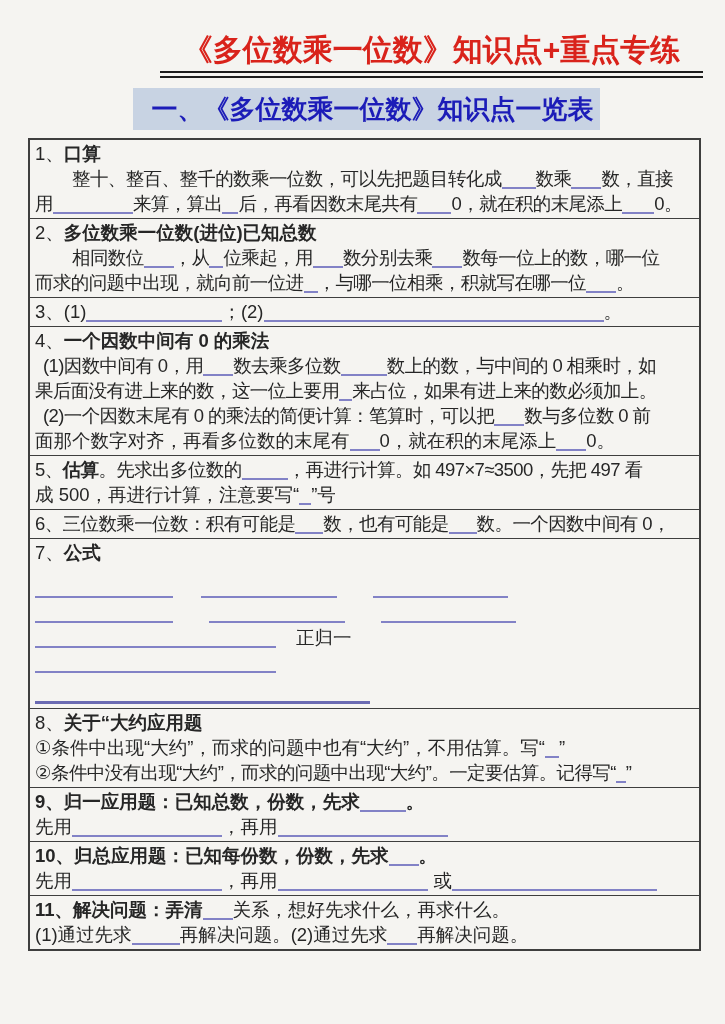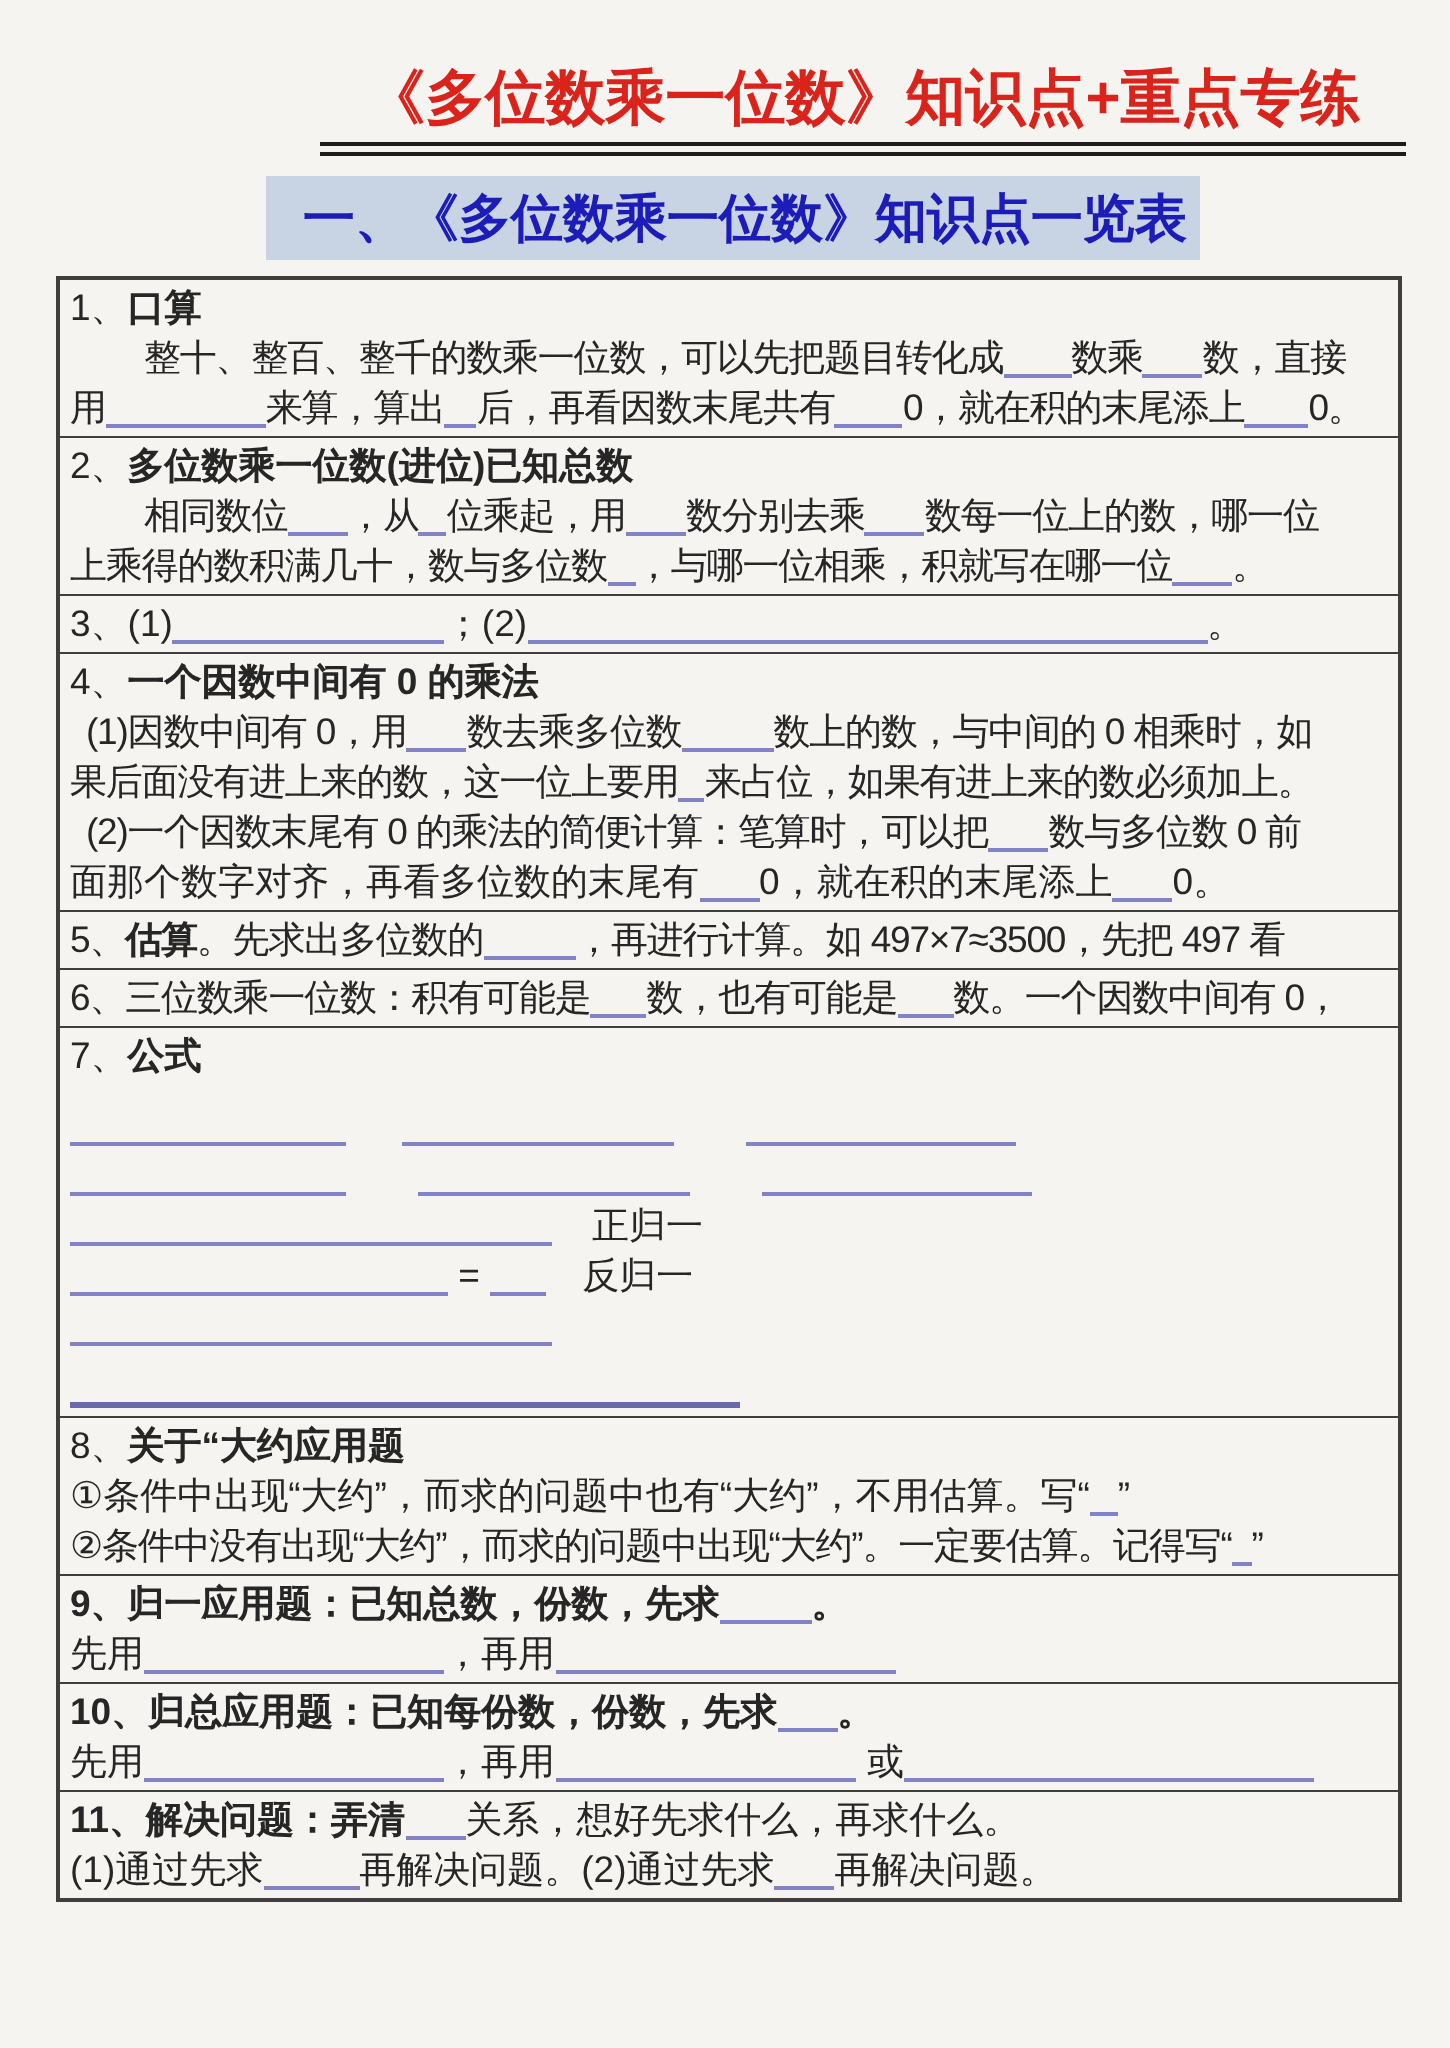--- a/index.html
+++ b/index.html
@@ -92,44 +92,44 @@
 
   <div class="ktable" id="ktable">
       <div class="t-row">
         <div class="t-line"><span class="seg">1、</span><span class="seg bold">口算</span></div>
         <div class="t-line tight"><span class="gap" style="width: 37px;"></span><span class="seg">整十、整百、整千的数乘一位数，可以先把题目转化成</span><span class="bl" style="width: 34px;"></span><span class="seg">数乘</span><span class="bl" style="width: 30px;"></span><span class="seg">数，直接</span></div>
         <div class="t-line tight"><span class="seg">用</span><span class="bl" style="width: 80px;"></span><span class="seg">来算，算出</span><span class="bl" style="width: 16px;"></span><span class="seg">后，再看因数末尾共有</span><span class="bl" style="width: 34px;"></span><span class="seg">0，就在积的末尾添上</span><span class="bl" style="width: 32px;"></span><span class="seg">0。</span></div>
       </div>
       <div class="t-row">
         <div class="t-line"><span class="seg">2、</span><span class="seg bold">多位数乘一位数(进位)已知总数</span></div>
         <div class="t-line tight"><span class="gap" style="width: 37px;"></span><span class="seg">相同数位</span><span class="bl" style="width: 30px;"></span><span class="seg">，从</span><span class="bl" style="width: 14px;"></span><span class="seg">位乘起，用</span><span class="bl" style="width: 30px;"></span><span class="seg">数分别去乘</span><span class="bl" style="width: 30px;"></span><span class="seg">数每一位上的数，哪一位</span></div>
-        <div class="t-line tight"><span class="seg">上乘得的数积满几十，数与多位数</span><span class="bl" style="width: 14px;"></span><span class="seg">，与哪一位相乘，积就写在哪一位</span><span class="bl" style="width: 30px;"></span><span class="seg">。</span></div>
+        <div class="t-line tight"><span class="seg">而求的问题中出现，就向前一位进</span><span class="bl" style="width: 14px;"></span><span class="seg">，与哪一位相乘，积就写在哪一位</span><span class="bl" style="width: 30px;"></span><span class="seg">。</span></div>
       </div>
       <div class="t-row">
         <div class="t-line"><span class="seg">3、(1)</span><span class="bl" style="width: 136px;"></span><span class="seg">；(2)</span><span class="bl" style="width: 340px;"></span><span class="seg">。</span></div>
       </div>
       <div class="t-row">
         <div class="t-line"><span class="seg">4、</span><span class="seg bold">一个因数中间有 0 的乘法</span></div>
         <div class="t-line tight"><span class="gap" style="width: 8px;"></span><span class="seg">(1)因数中间有 0，用</span><span class="bl" style="width: 30px;"></span><span class="seg">数去乘多位数</span><span class="bl" style="width: 46px;"></span><span class="seg">数上的数，与中间的 0 相乘时，如</span></div>
         <div class="t-line tight"><span class="seg">果后面没有进上来的数，这一位上要用</span><span class="bl" style="width: 13px;"></span><span class="seg">来占位，如果有进上来的数必须加上。</span></div>
         <div class="t-line tight"><span class="gap" style="width: 8px;"></span><span class="seg">(2)一个因数末尾有 0 的乘法的简便计算：笔算时，可以把</span><span class="bl" style="width: 30px;"></span><span class="seg">数与多位数 0 前</span></div>
         <div class="t-line"><span class="seg">面那个数字对齐，再看多位数的末尾有</span><span class="bl" style="width: 30px;"></span><span class="seg">0，就在积的末尾添上</span><span class="bl" style="width: 30px;"></span><span class="seg">0。</span></div>
       </div>
       <div class="t-row">
         <div class="t-line tight"><span class="seg">5、</span><span class="seg bold">估算</span><span class="seg">。先求出多位数的</span><span class="bl" style="width: 46px;"></span><span class="seg">，再进行计算。如 497×7≈3500，先把 497 看</span></div>
+        <div class="t-line"><span class="seg">成 500，再进行计算，注意要写“</span><span class="bl" style="width: 12px;"></span><span class="seg">”号</span></div>
       </div>
       <div class="t-row">
         <div class="t-line tight"><span class="seg">6、三位数乘一位数：积有可能是</span><span class="bl" style="width: 28px;"></span><span class="seg">数，也有可能是</span><span class="bl" style="width: 28px;"></span><span class="seg">数。一个因数中间有 0，</span></div>
       </div>
       <div class="t-row">
         <div class="t-line"><span class="seg">7、</span><span class="seg bold">公式</span></div>
         <div class="t-line" style="margin-top: 10px;"><span class="bl" style="width: 138px;"></span><span class="gap" style="width: 28px;"></span><span class="bl" style="width: 136px;"></span><span class="gap" style="width: 36px;"></span><span class="bl" style="width: 135px;"></span></div>
         <div class="t-line"><span class="bl" style="width: 138px;"></span><span class="gap" style="width: 36px;"></span><span class="bl" style="width: 136px;"></span><span class="gap" style="width: 36px;"></span><span class="bl" style="width: 135px;"></span></div>
         <div class="t-line"><span class="bl" style="width: 241px;"></span><span class="gap" style="width: 20px;"></span><span class="seg">正归一</span></div>
-        <div class="t-line"><span class="bl" style="width: 189px;"></span><span class="seg"> = </span><span class="bl" style="width: 28px;"></span><span class="gap" style="width: 18px;"></span><span class="seg">反归一</span></div>
         <div class="t-line"><span class="bl" style="width: 241px;"></span></div>
         <div class="t-line" style="margin-top: 6px;"><span class="bl dark" style="width: 335px;"></span></div>
       </div>
       <div class="t-row">
         <div class="t-line"><span class="seg">8、</span><span class="seg bold">关于“大约应用题</span></div>
         <div class="t-line"><span class="seg">①条件中出现“大约”，而求的问题中也有“大约”，不用估算。写“</span><span class="bl" style="width: 14px;"></span><span class="seg">”</span></div>
         <div class="t-line tight"><span class="seg">②条件中没有出现“大约”，而求的问题中出现“大约”。一定要估算。记得写“</span><span class="bl" style="width: 10px;"></span><span class="seg">”</span></div>
       </div>
       <div class="t-row">
         <div class="t-line"><span class="seg bold">9、归一应用题：已知总数，份数，先求</span><span class="bl" style="width: 46px;"></span><span class="seg bold">。</span></div>

